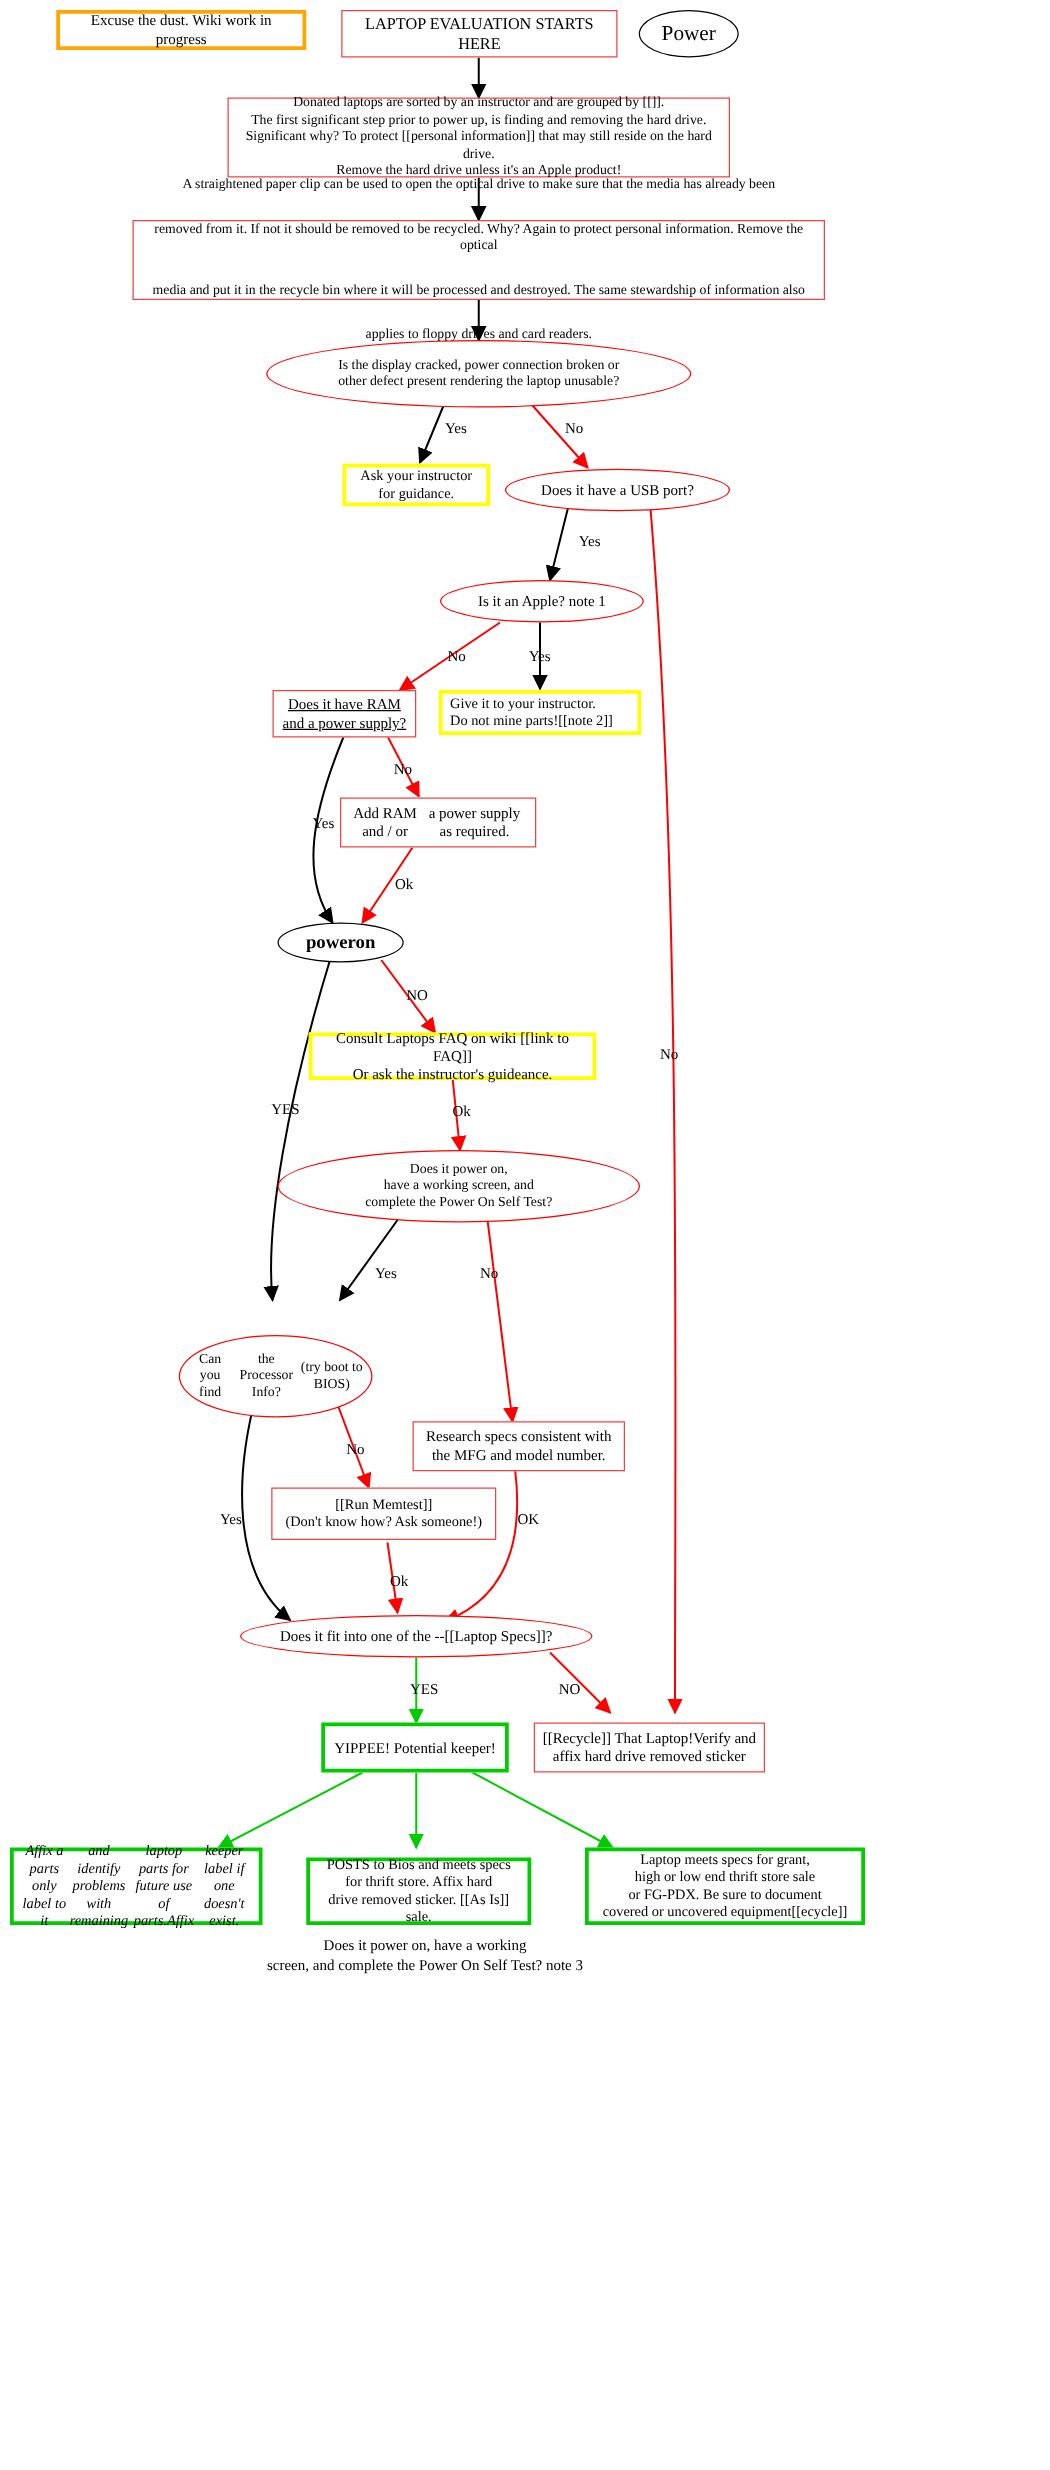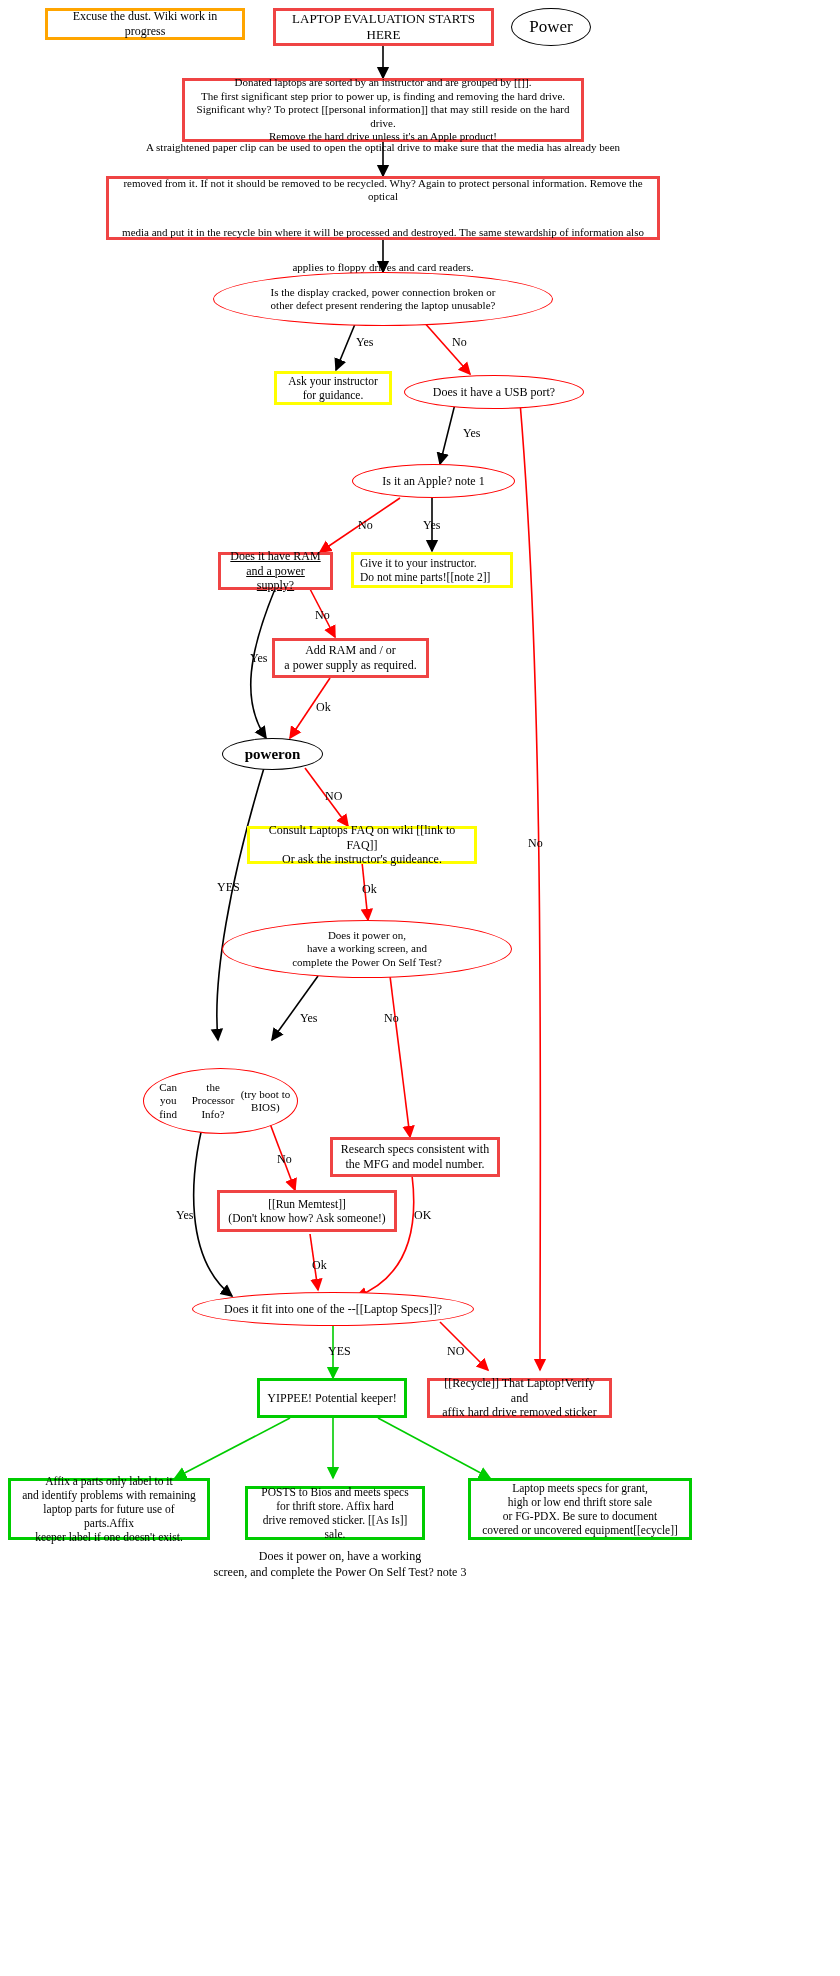--- a/index.html
+++ b/index.html
@@ -2,21 +2,21 @@
 <html><head>
 <meta charset="utf-8">
 <style>
   html,body{margin:0;padding:0;background:#ffffff;}
   #canvas{position:relative;width:697px;height:1976px;background:#ffffff;
           font-family:"Liberation Serif","DejaVu Serif",serif;overflow:hidden;}
   svg.edges{position:absolute;left:0;top:0;width:840px;height:1976px;pointer-events:none;}
   .node{position:absolute;box-sizing:border-box;display:flex;align-items:center;
         justify-content:center;text-align:center;background:#ffffff;z-index:2;}
   .box{border-style:solid;}
-  .b-red{border:3px solid #ef4444;}
+  .b-red{border:1px solid #ef4444;}
   .b-yellow{border:3px solid #ffff00;}
   .b-orange{border:3px solid #ffa500;}
   .b-green{border:3px solid #00cc00;}
   .ellipse{border-radius:50%;}
   .e-red{border:1.6px solid #ff0000;}
   .e-black{border:1.6px solid #000000;}
   .txt{line-height:1.22;color:#000;padding:2px 6px;}
   .t11{font-size:11px;}
   .t115{font-size:11.5px;}
   .t12{font-size:12px;}
@@ -145,21 +145,21 @@
   <div class="node box b-yellow txt t115" style="left:351px;top:552px;width:162px;height:36px;flex-direction:column;align-items:flex-start;">
     <span>Give it to your instructor.</span>
     <span>Do not mine parts![[note 2]]</span>
   </div>
 
   <div class="node box b-red txt t12" style="left:218px;top:552px;width:115px;height:38px;flex-direction:column;text-decoration:underline;">
     <span>Does it have RAM</span>
     <span>and a power supply?</span>
   </div>
 
-  <div class="node box b-red txt t12" style="left:272px;top:638px;width:157px;height:40px;flex-direction:column;">
+  <div class="node box b-red txt t12" style="left:272px;top:638px;width:157px;height:40px;flex-direction:row;">
     <span>Add RAM and / or</span>
     <span>a power supply as required.</span>
   </div>
 
   <div class="node ellipse e-black txt t15" style="left:222px;top:738px;width:101px;height:32px;">
     <span>poweron</span>
   </div>
 
   <div class="node box b-yellow txt t12" style="left:247px;top:826px;width:230px;height:38px;flex-direction:column;">
     <span>Consult Laptops FAQ on wiki [[link to FAQ]]</span>
@@ -194,21 +194,21 @@
 
   <div class="node box b-green txt t12" style="left:257px;top:1378px;width:150px;height:40px;">
     <span>YIPPEE! Potential keeper!</span>
   </div>
 
   <div class="node box b-red txt t12" style="left:427px;top:1378px;width:185px;height:40px;flex-direction:column;">
     <span>[[Recycle]] That Laptop!Verify and</span>
     <span>affix hard drive removed sticker</span>
   </div>
 
-  <div class="node box b-green txt t115" style="left:8px;top:1478px;width:202px;height:62px;flex-direction:column;">
+  <div class="node box b-green txt t115" style="left:8px;top:1478px;width:202px;height:62px;font-style:italic;">
     <span>Affix a parts only label to it</span>
     <span>and identify problems with remaining</span>
     <span>laptop parts for future use of parts.Affix</span>
     <span>keeper label if one doesn't exist.</span>
   </div>
 
   <div class="node box b-green txt t115" style="left:245px;top:1486px;width:180px;height:54px;flex-direction:column;">
     <span>POSTS to Bios and meets specs</span>
     <span>for thrift store. Affix hard</span>
     <span>drive removed sticker. [[As Is]] sale.</span>

